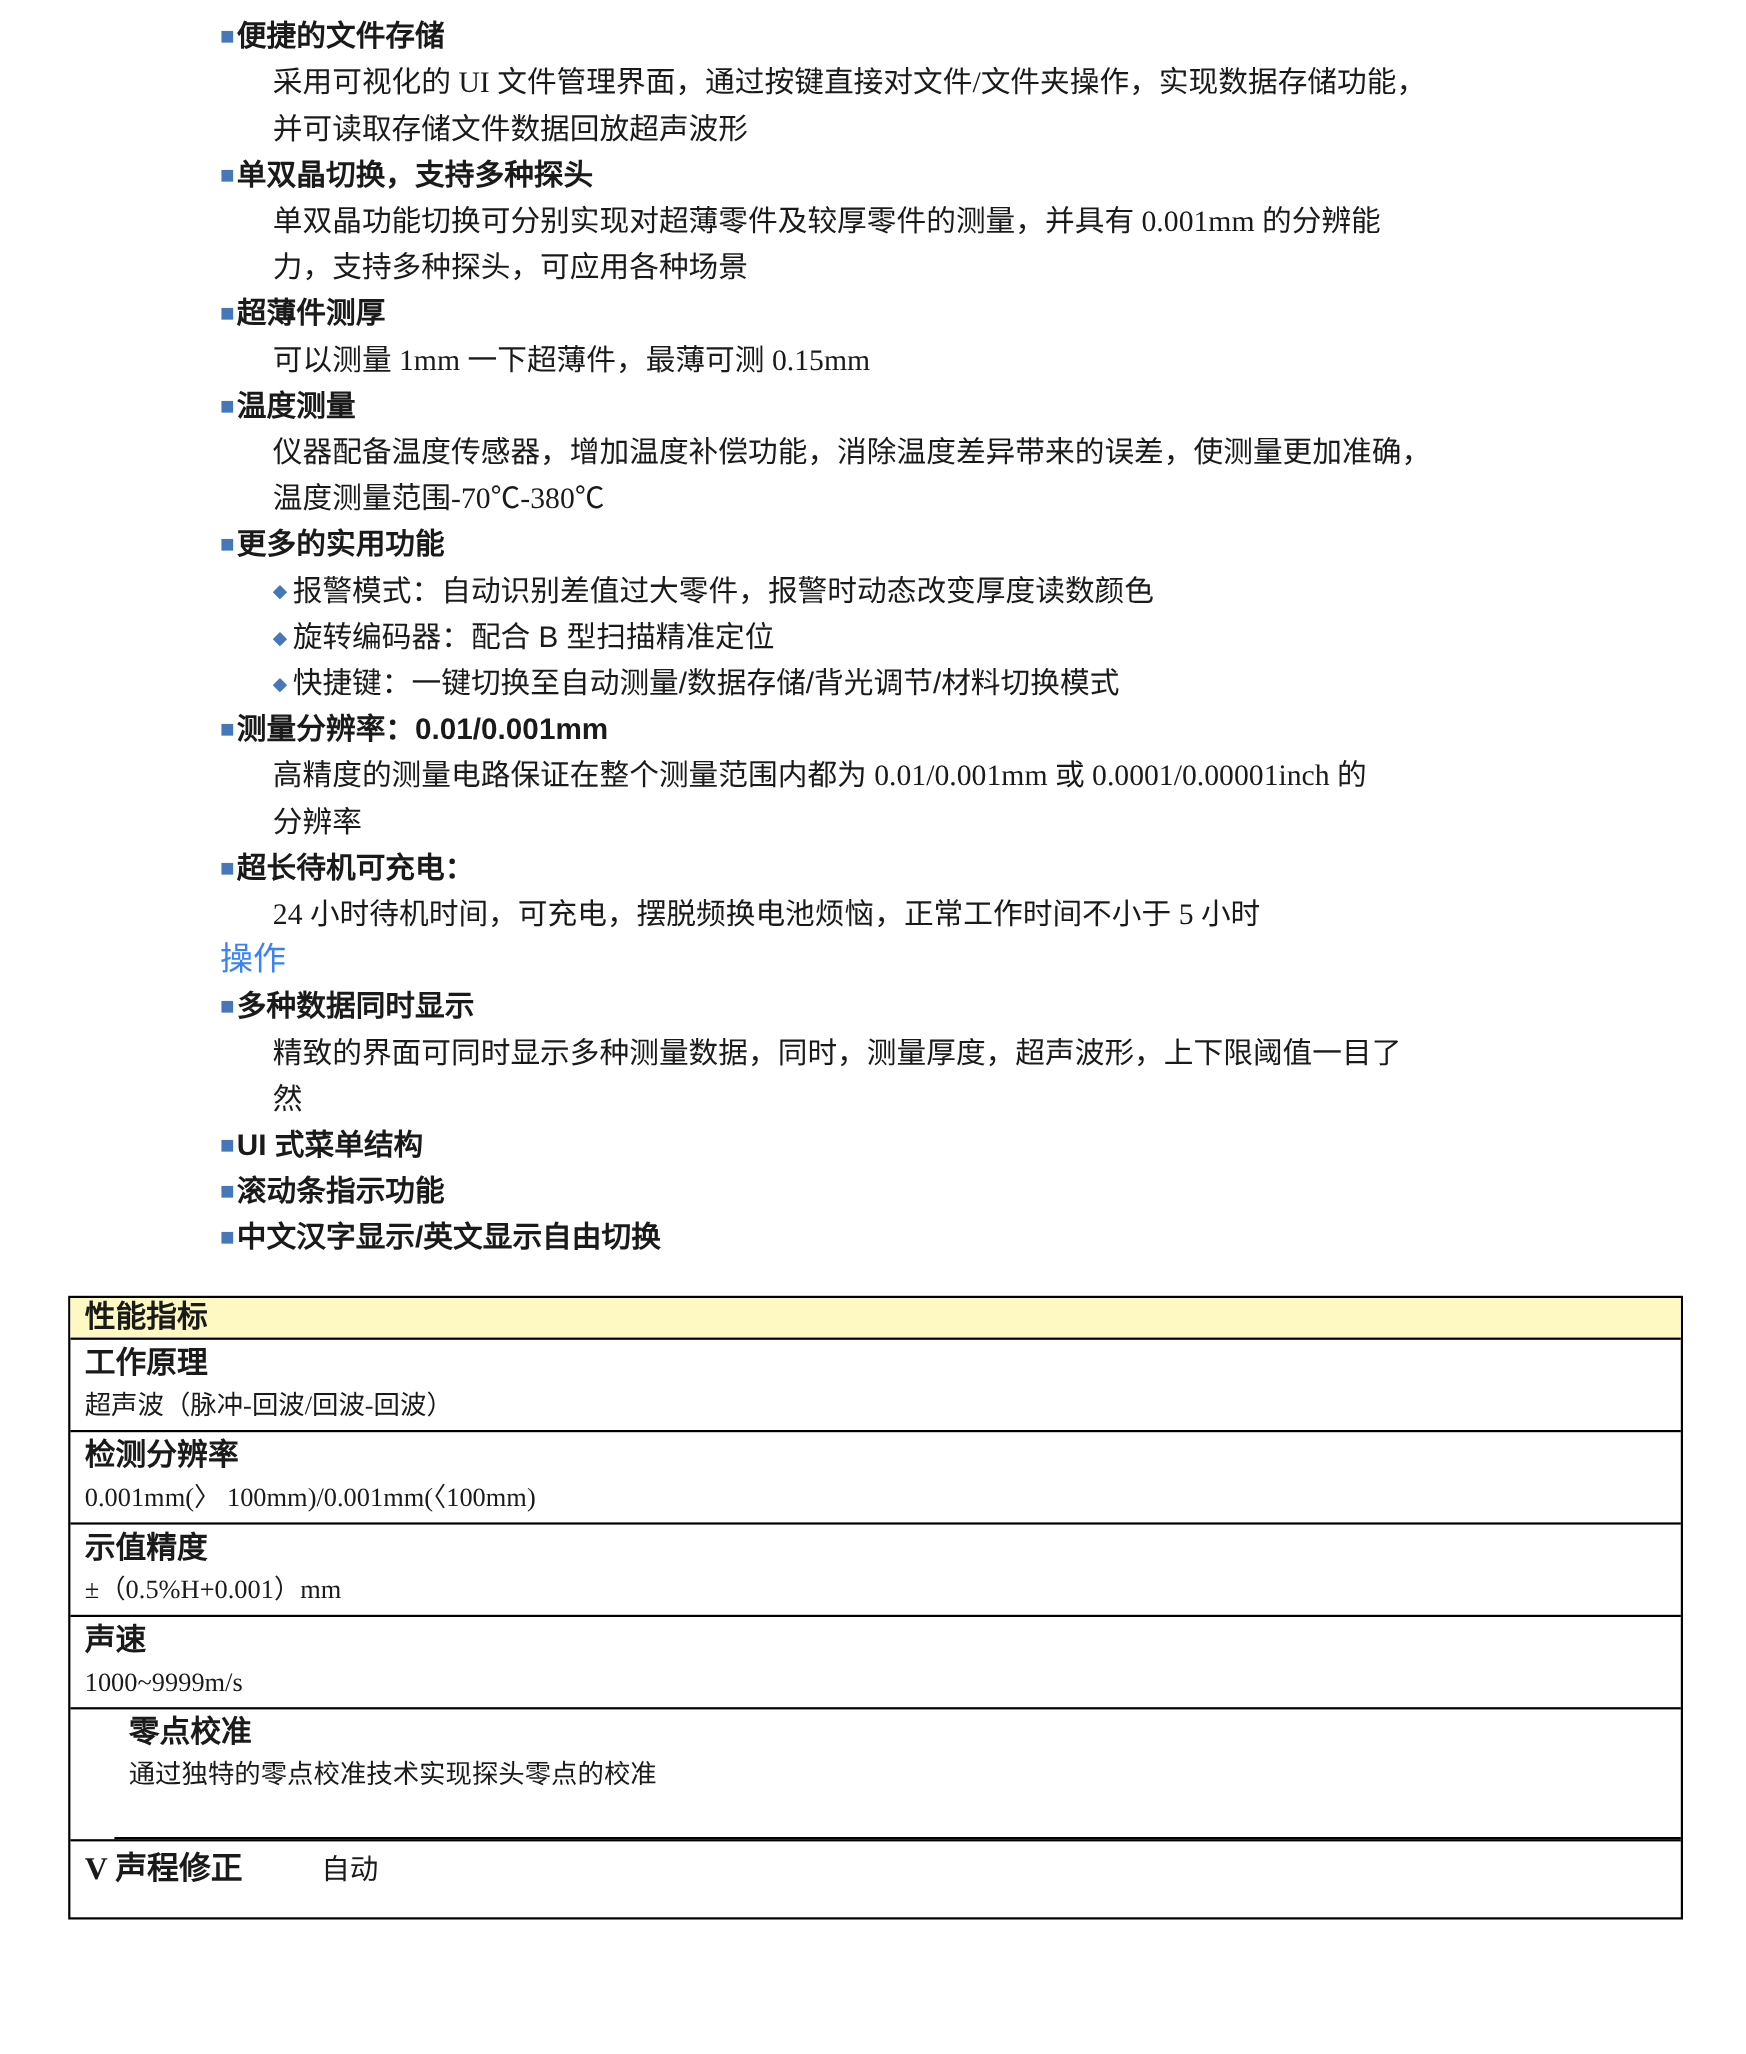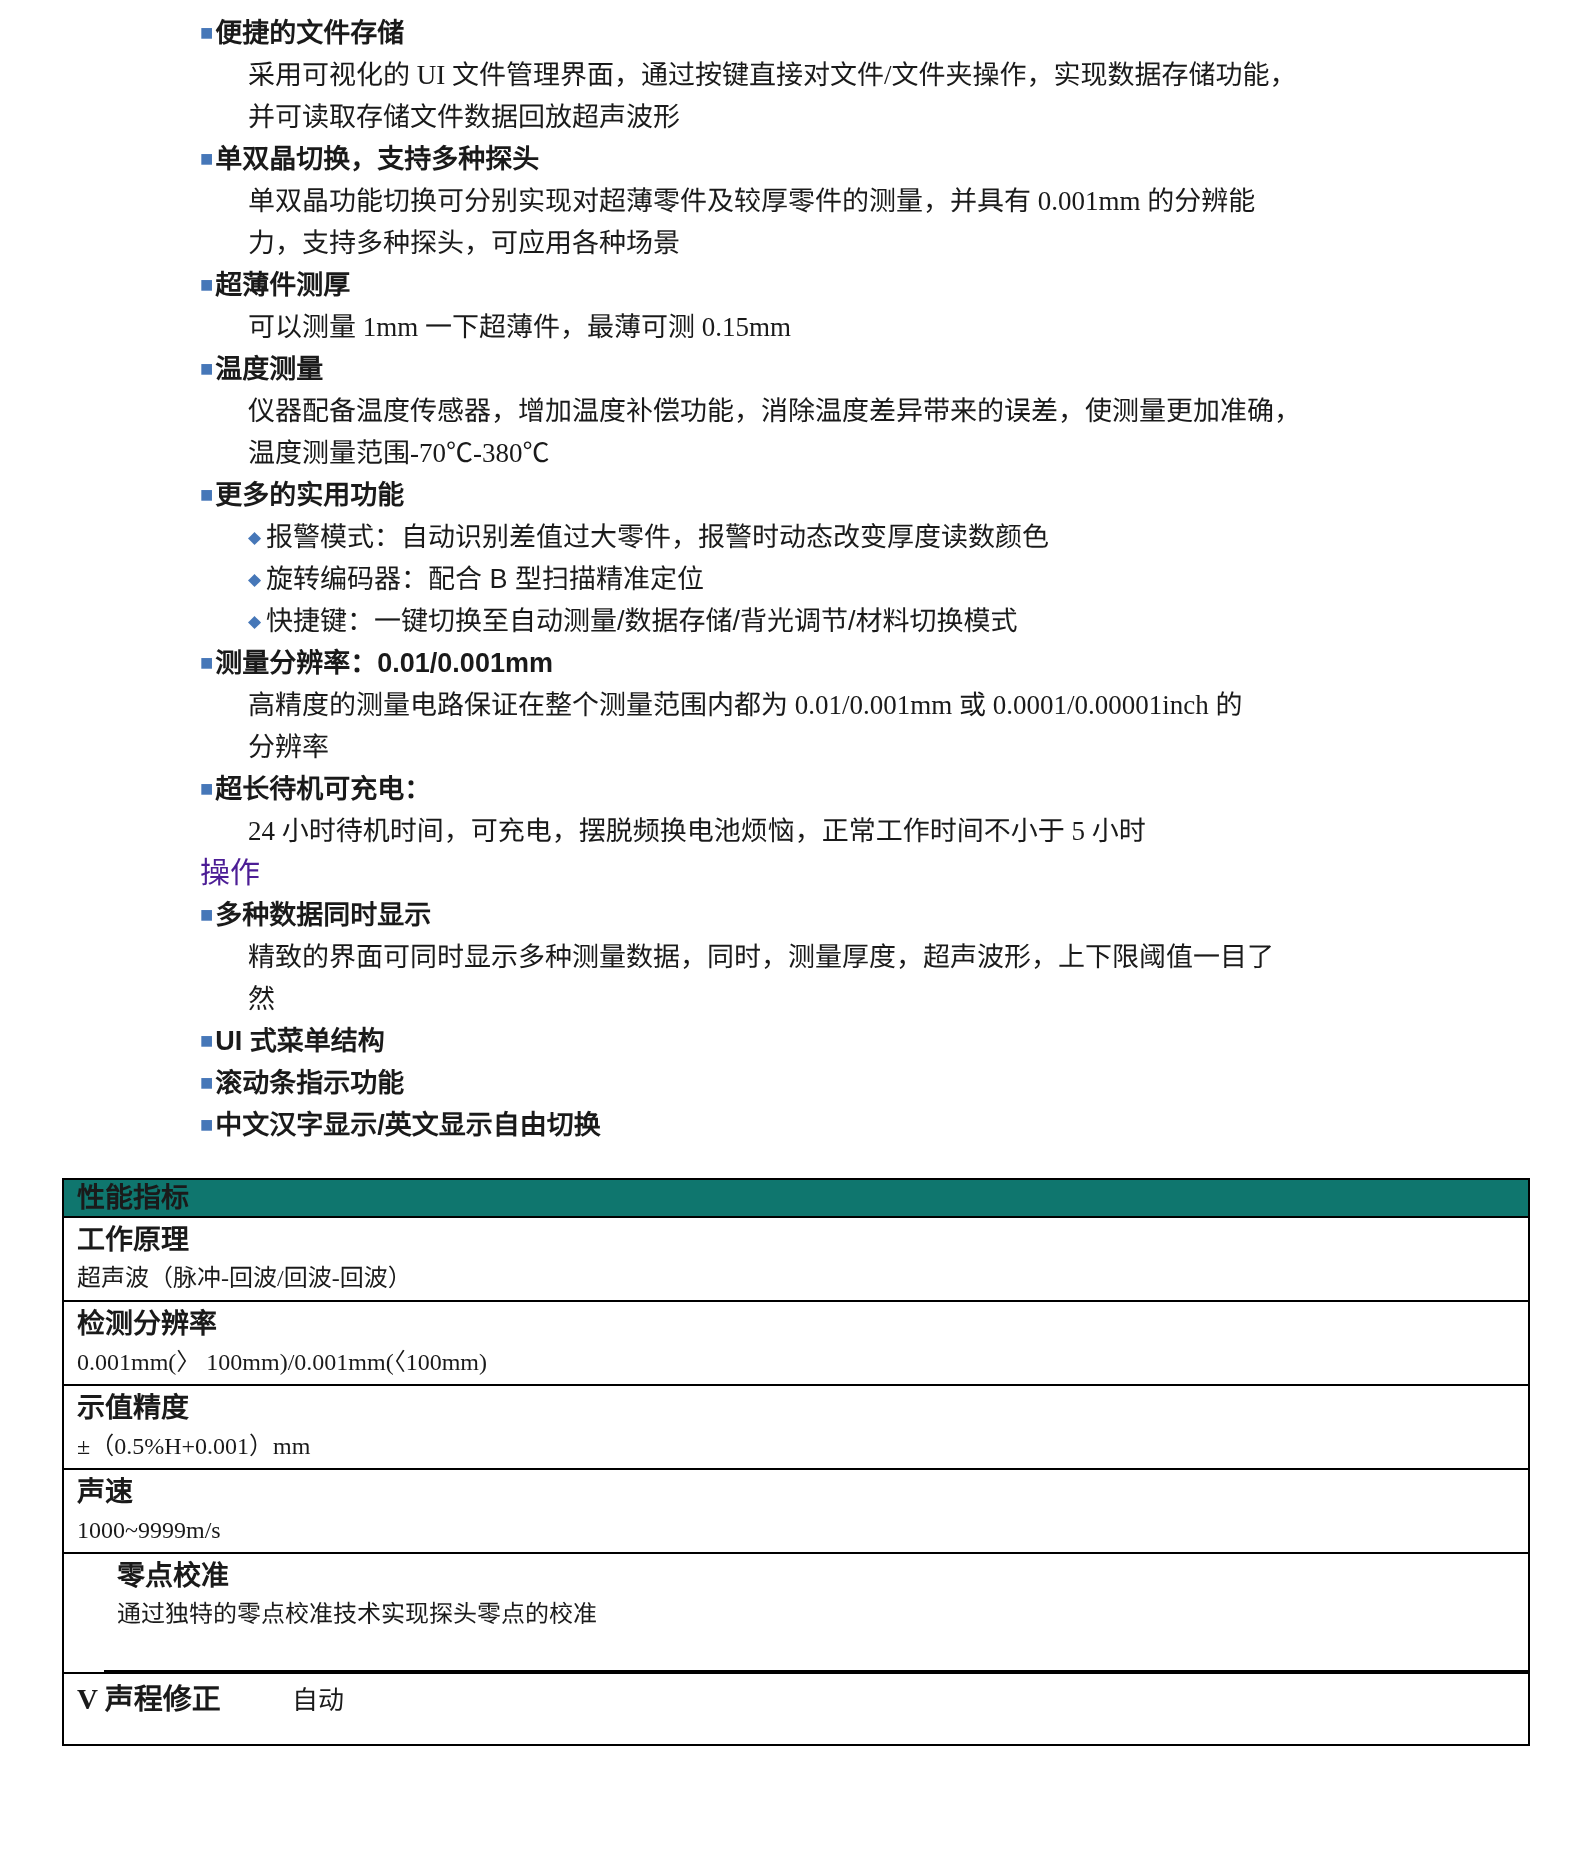--- a/index.html
+++ b/index.html
@@ -76,31 +76,31 @@
     <div class="f-line body_line">温度测量范围-70℃-380℃</div>
     <div class="f-line bullet_heading"><span class="sq" style="color: rgb(70, 119, 184);">■</span><span>更多的实用功能</span></div>
     <div class="f-line sub_bullet"><span class="dm" style="color: rgb(70, 119, 184);">◆</span><span>报警模式：自动识别差值过大零件，报警时动态改变厚度读数颜色</span></div>
     <div class="f-line sub_bullet"><span class="dm" style="color: rgb(70, 119, 184);">◆</span><span>旋转编码器：配合 B 型扫描精准定位</span></div>
     <div class="f-line sub_bullet"><span class="dm" style="color: rgb(70, 119, 184);">◆</span><span>快捷键：一键切换至自动测量/数据存储/背光调节/材料切换模式</span></div>
     <div class="f-line bullet_heading"><span class="sq" style="color: rgb(70, 119, 184);">■</span><span>测量分辨率：0.01/0.001mm</span></div>
     <div class="f-line body_line">高精度的测量电路保证在整个测量范围内都为 0.01/0.001mm 或 0.0001/0.00001inch 的</div>
     <div class="f-line body_line">分辨率</div>
     <div class="f-line bullet_heading"><span class="sq" style="color: rgb(70, 119, 184);">■</span><span>超长待机可充电：</span></div>
     <div class="f-line body_line">24 小时待机时间，可充电，摆脱频换电池烦恼，正常工作时间不小于 5 小时</div>
-    <div class="f-line section_heading" style="color: #4c1d95;">操作</div>
+    <div class="f-line section_heading" style="color: #3b82f6;">操作</div>
     <div class="f-line bullet_heading"><span class="sq" style="color: rgb(70, 119, 184);">■</span><span>多种数据同时显示</span></div>
     <div class="f-line body_line">精致的界面可同时显示多种测量数据，同时，测量厚度，超声波形，上下限阈值一目了</div>
     <div class="f-line body_line">然</div>
     <div class="f-line bullet_heading"><span class="sq" style="color: rgb(70, 119, 184);">■</span><span>UI 式菜单结构</span></div>
     <div class="f-line bullet_heading"><span class="sq" style="color: rgb(70, 119, 184);">■</span><span>滚动条指示功能</span></div>
     <div class="f-line bullet_heading"><span class="sq" style="color: rgb(70, 119, 184);">■</span><span>中文汉字显示/英文显示自由切换</span></div>
   </div>
 
 <div class="spec">
-  <div class="spec-header" style="background: #0f766e;">性能指标</div>
+  <div class="spec-header" style="background: #fef9c3;">性能指标</div>
   <div id="spec-rows">
       <div class="spec-row">
         <div class="row-label">工作原理</div>
         <div class="row-value">超声波（脉冲-回波/回波-回波）</div>
       </div>
       <div class="spec-row">
         <div class="row-label">检测分辨率</div>
         <div class="row-value">0.001mm(〉 100mm)/0.001mm(〈100mm)</div>
       </div>
       <div class="spec-row">

